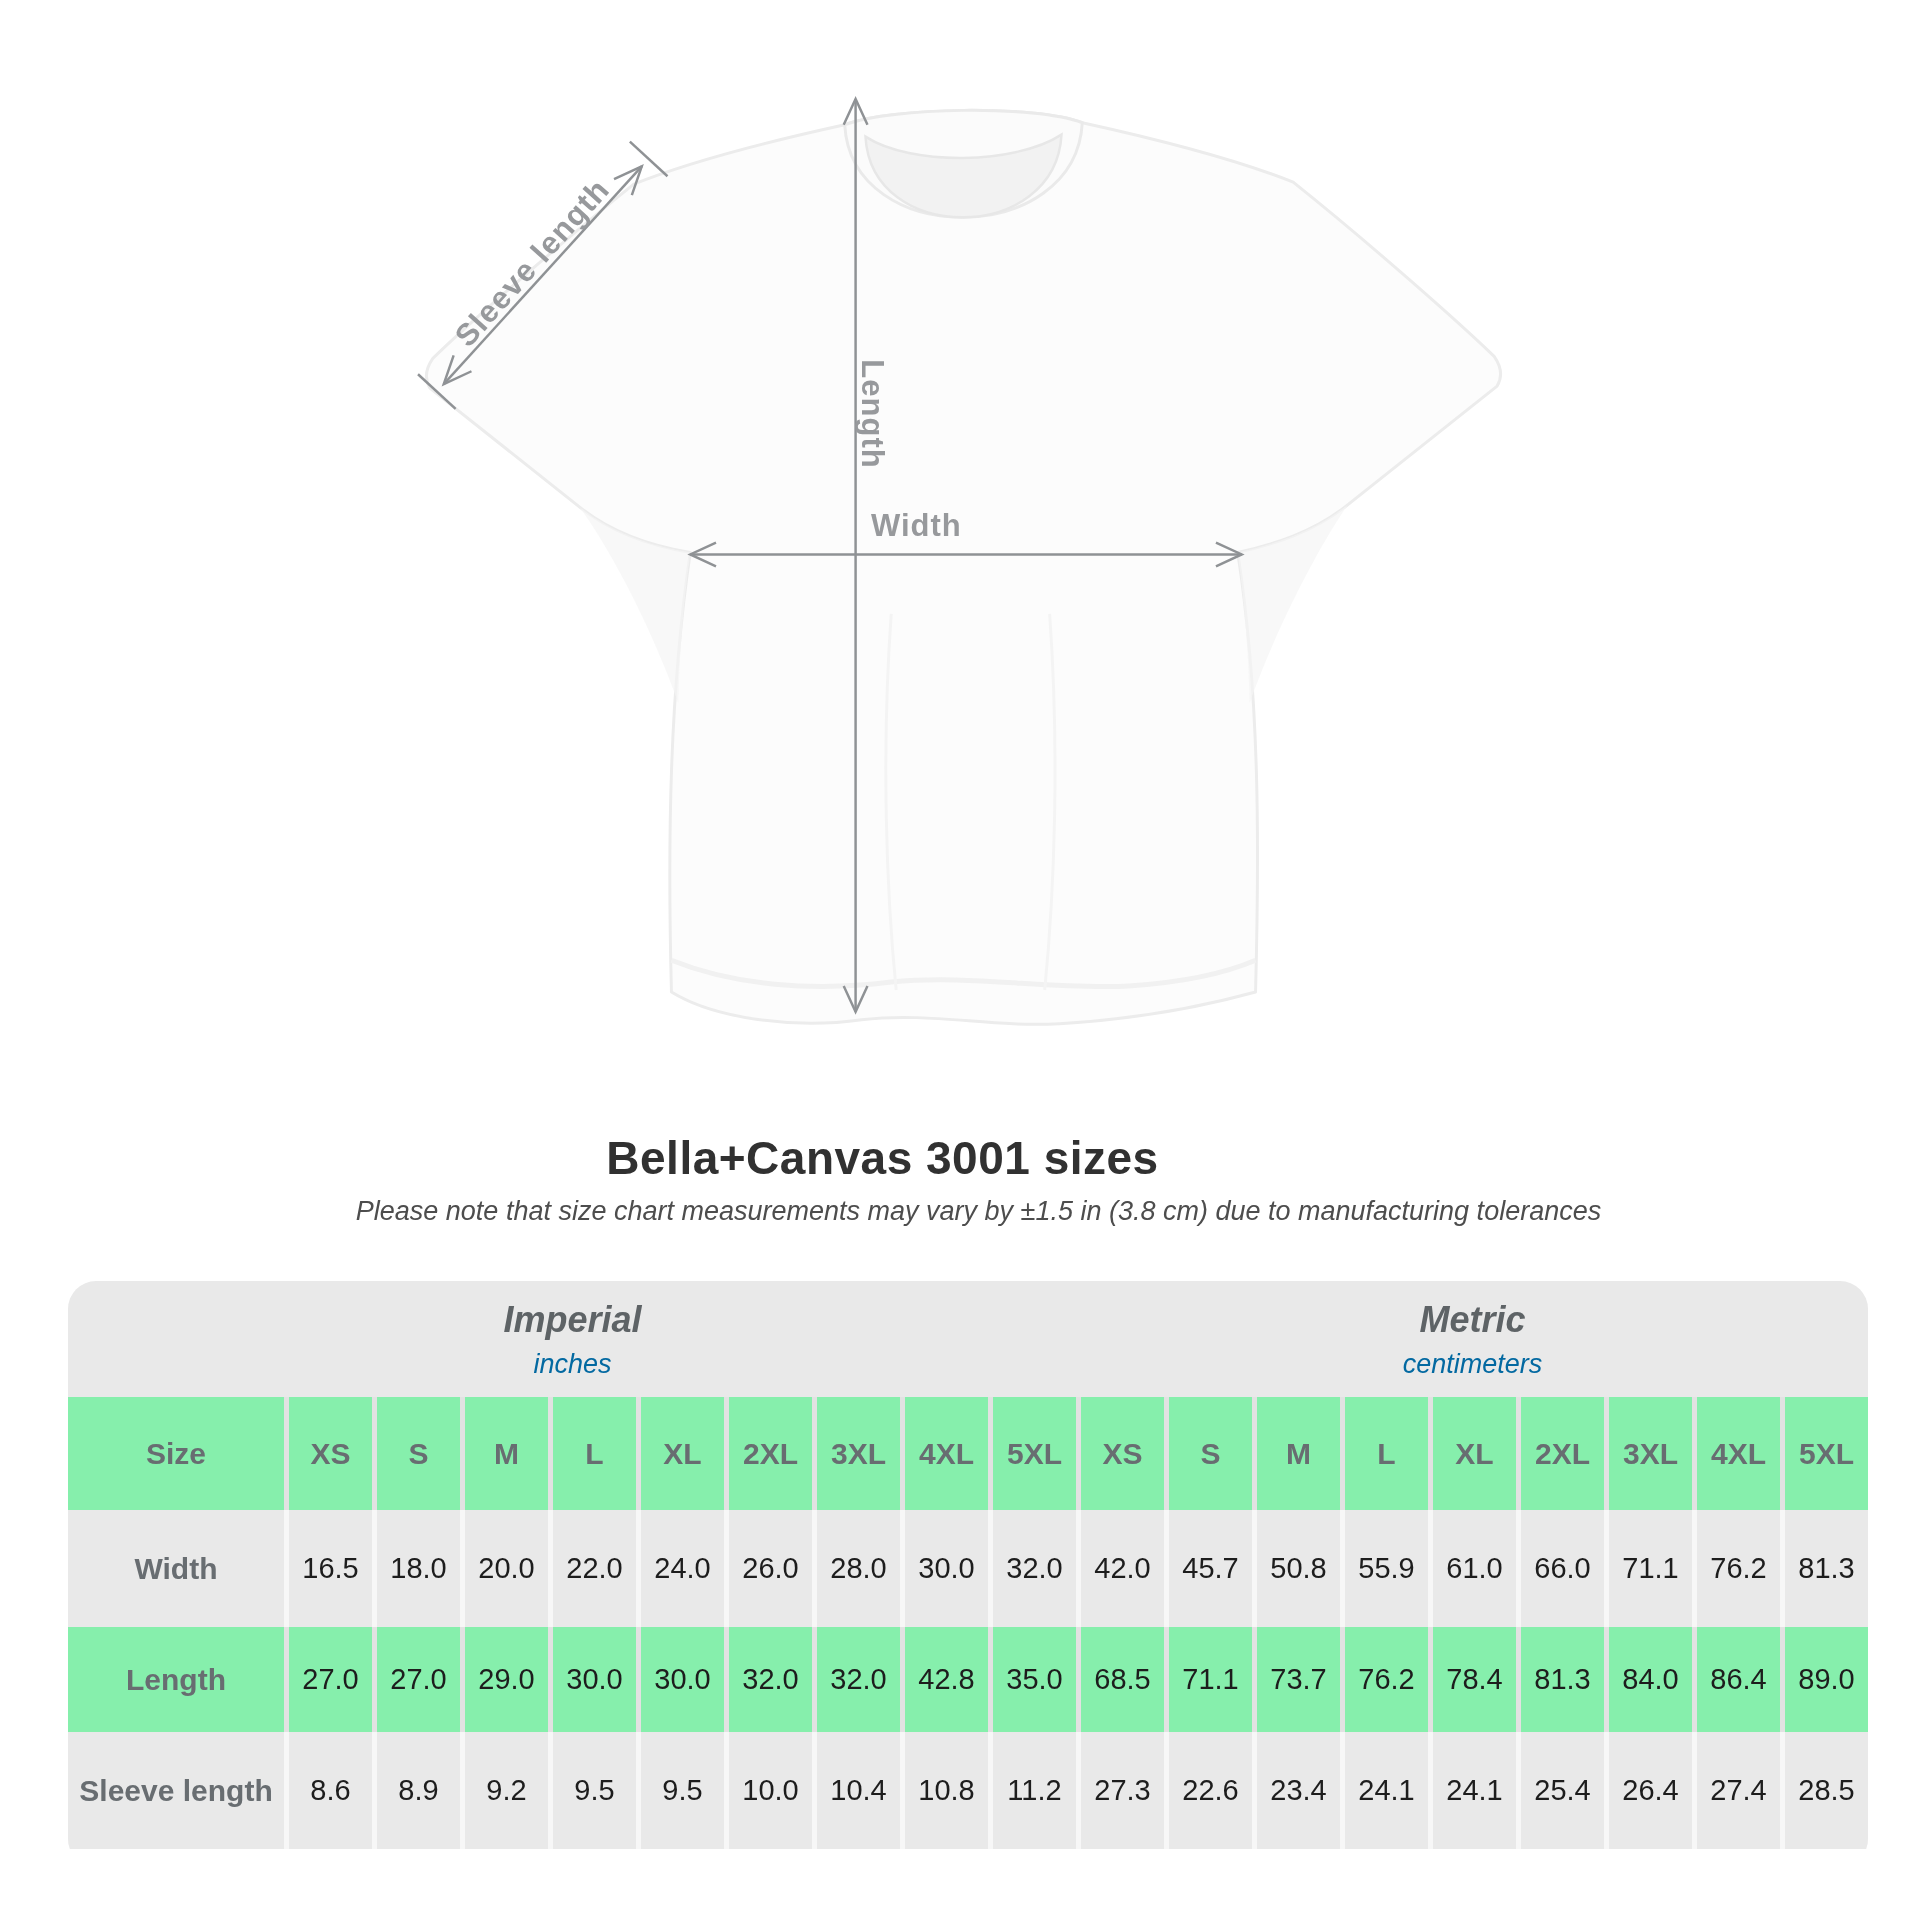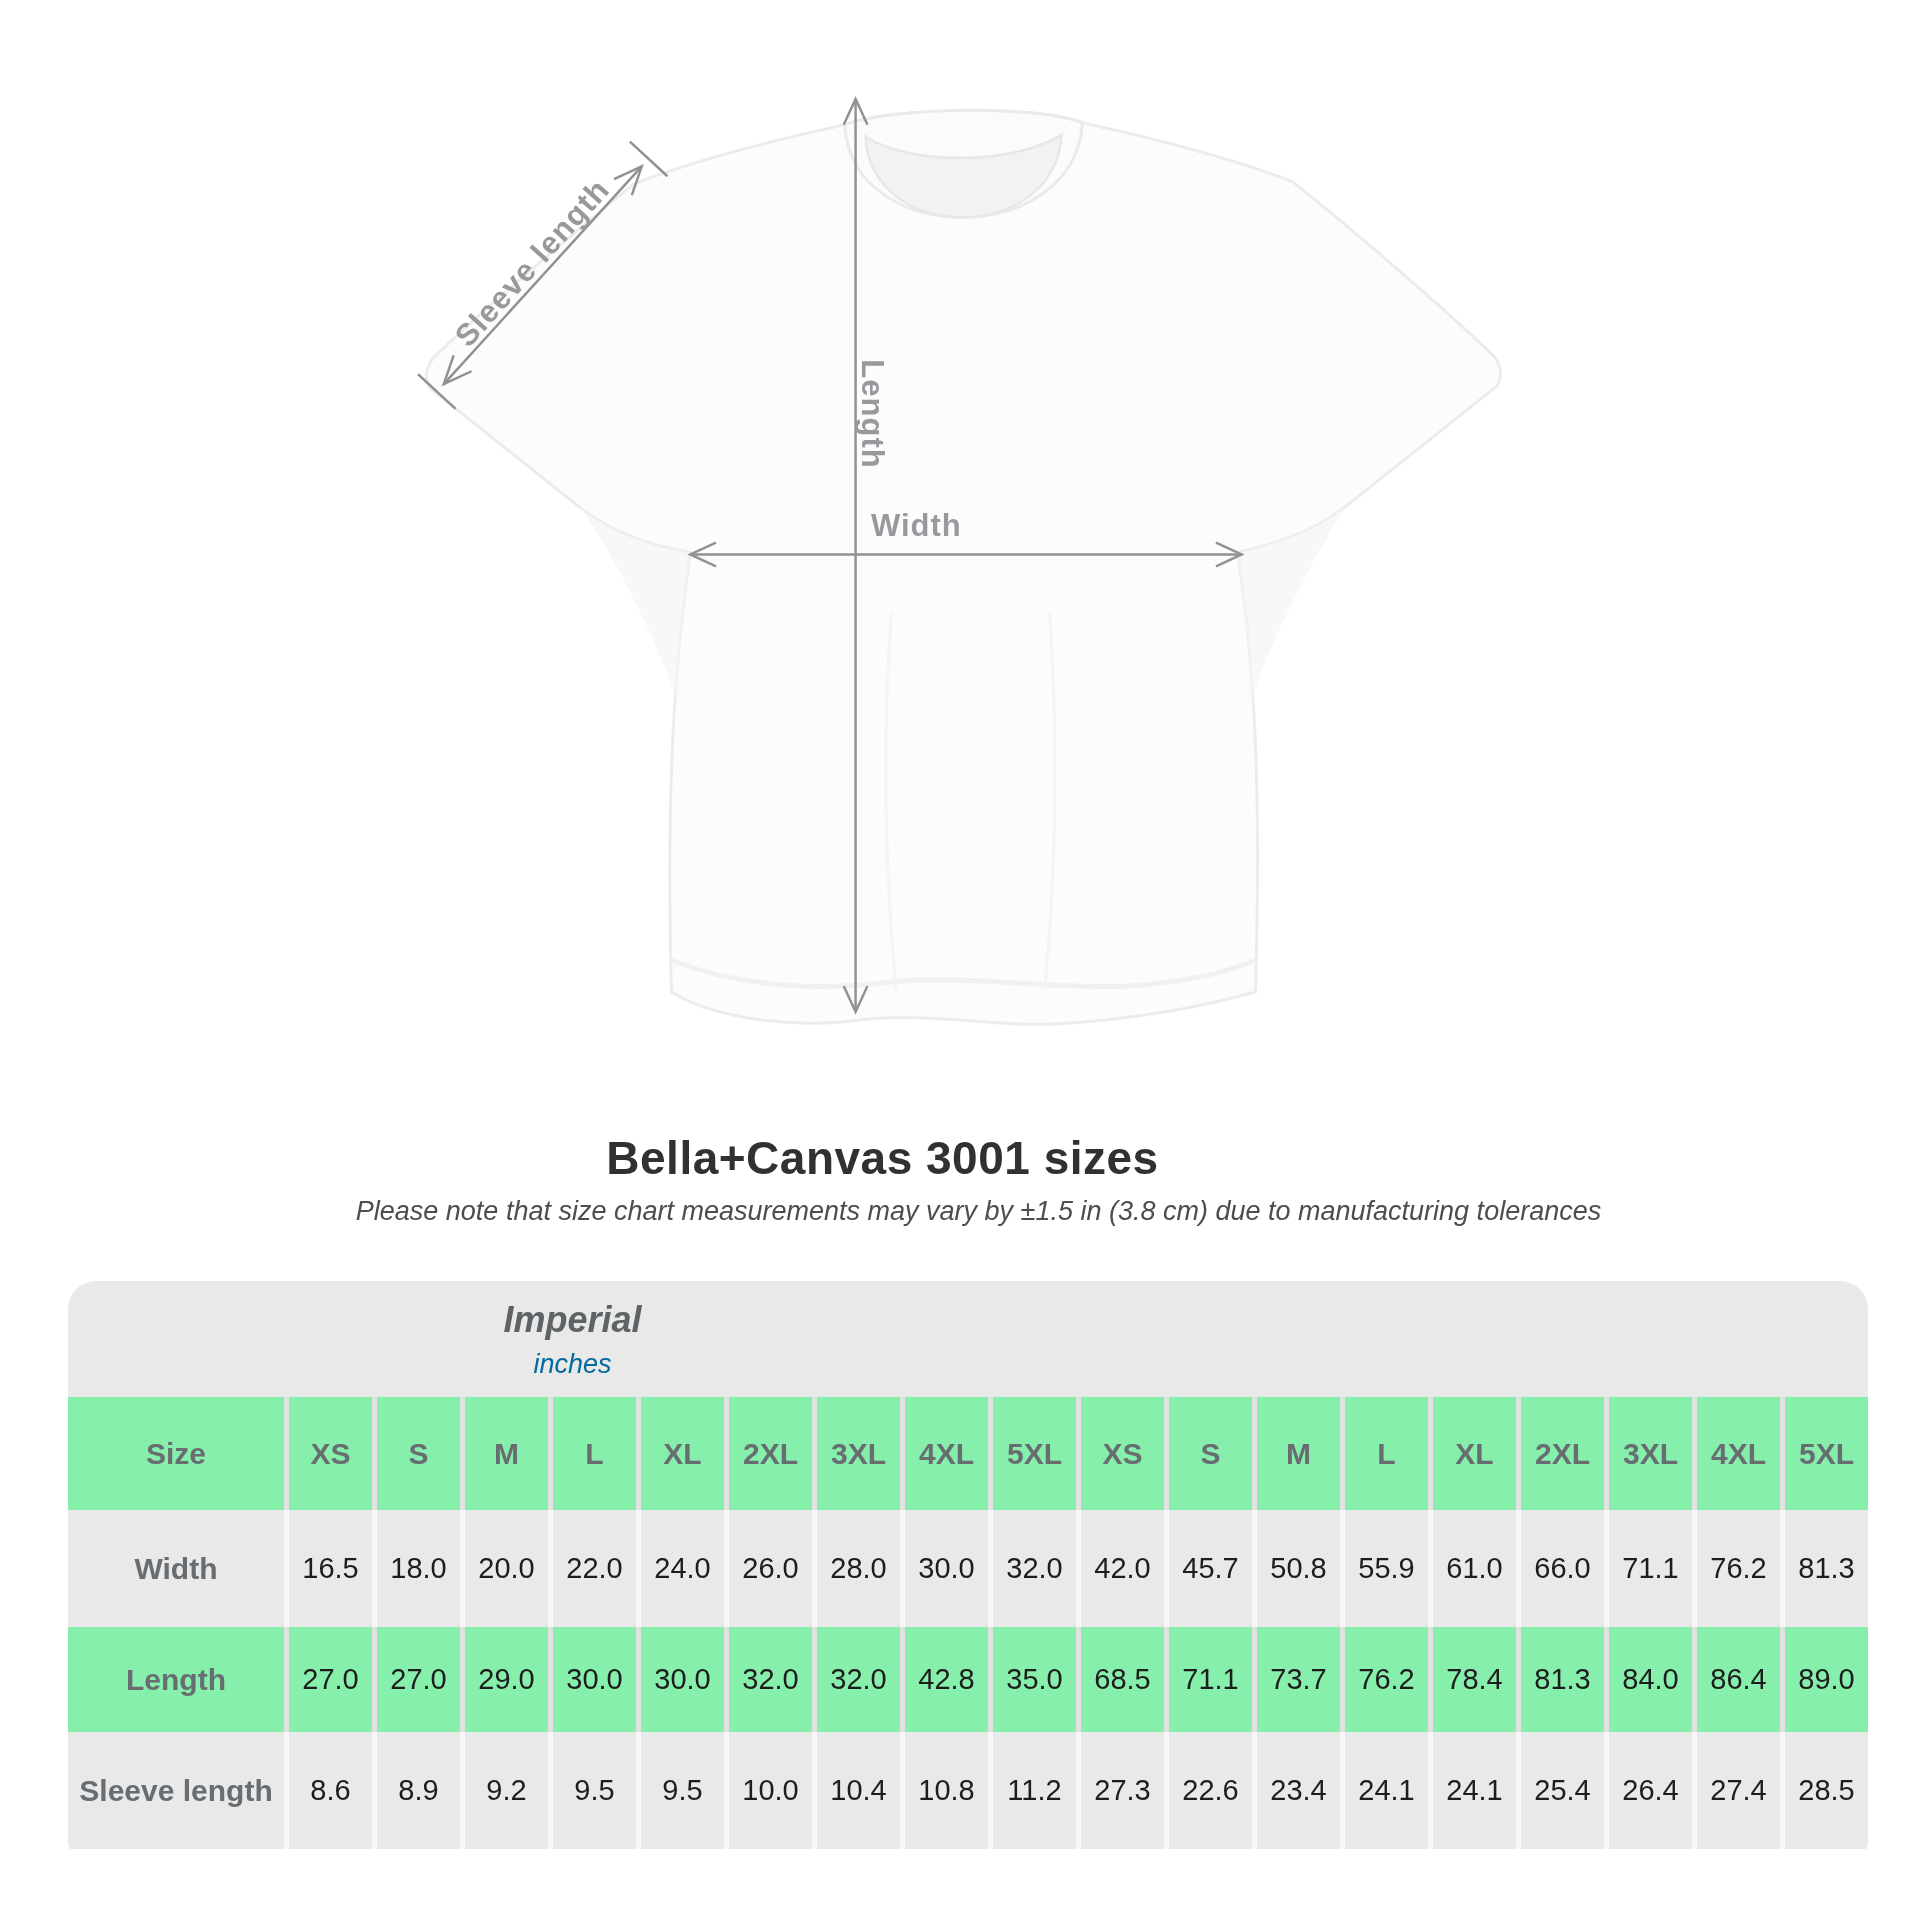--- a/index.html
+++ b/index.html
@@ -119,20 +119,24 @@
 
   <div class="chart-title">Bella+Canvas 3001 sizes</div>
   <div class="chart-subtitle">Please note that size chart measurements may vary by ±1.5 in (3.8 cm) due to manufacturing tolerances</div>
 
   <div class="size-table">
     <div class="unit-band">
       <div class="unit-group imperial">
         <div class="unit-name">Imperial</div>
         <div class="unit-sub">inches</div>
       </div>
+      <div class="unit-group metric">
+        <div class="unit-name">Metric</div>
+        <div class="unit-sub">centimeters</div>
+      </div>
     </div>
     <div class="t-row row-white row-sizes" id="row-sizes">
         <div class="cell lab">
           <span class="head-txt">Size</span>
         </div>
         <div class="cell">
           <span class="head-txt">XS</span>
         </div>
         <div class="cell">
           <span class="head-txt">S</span>

